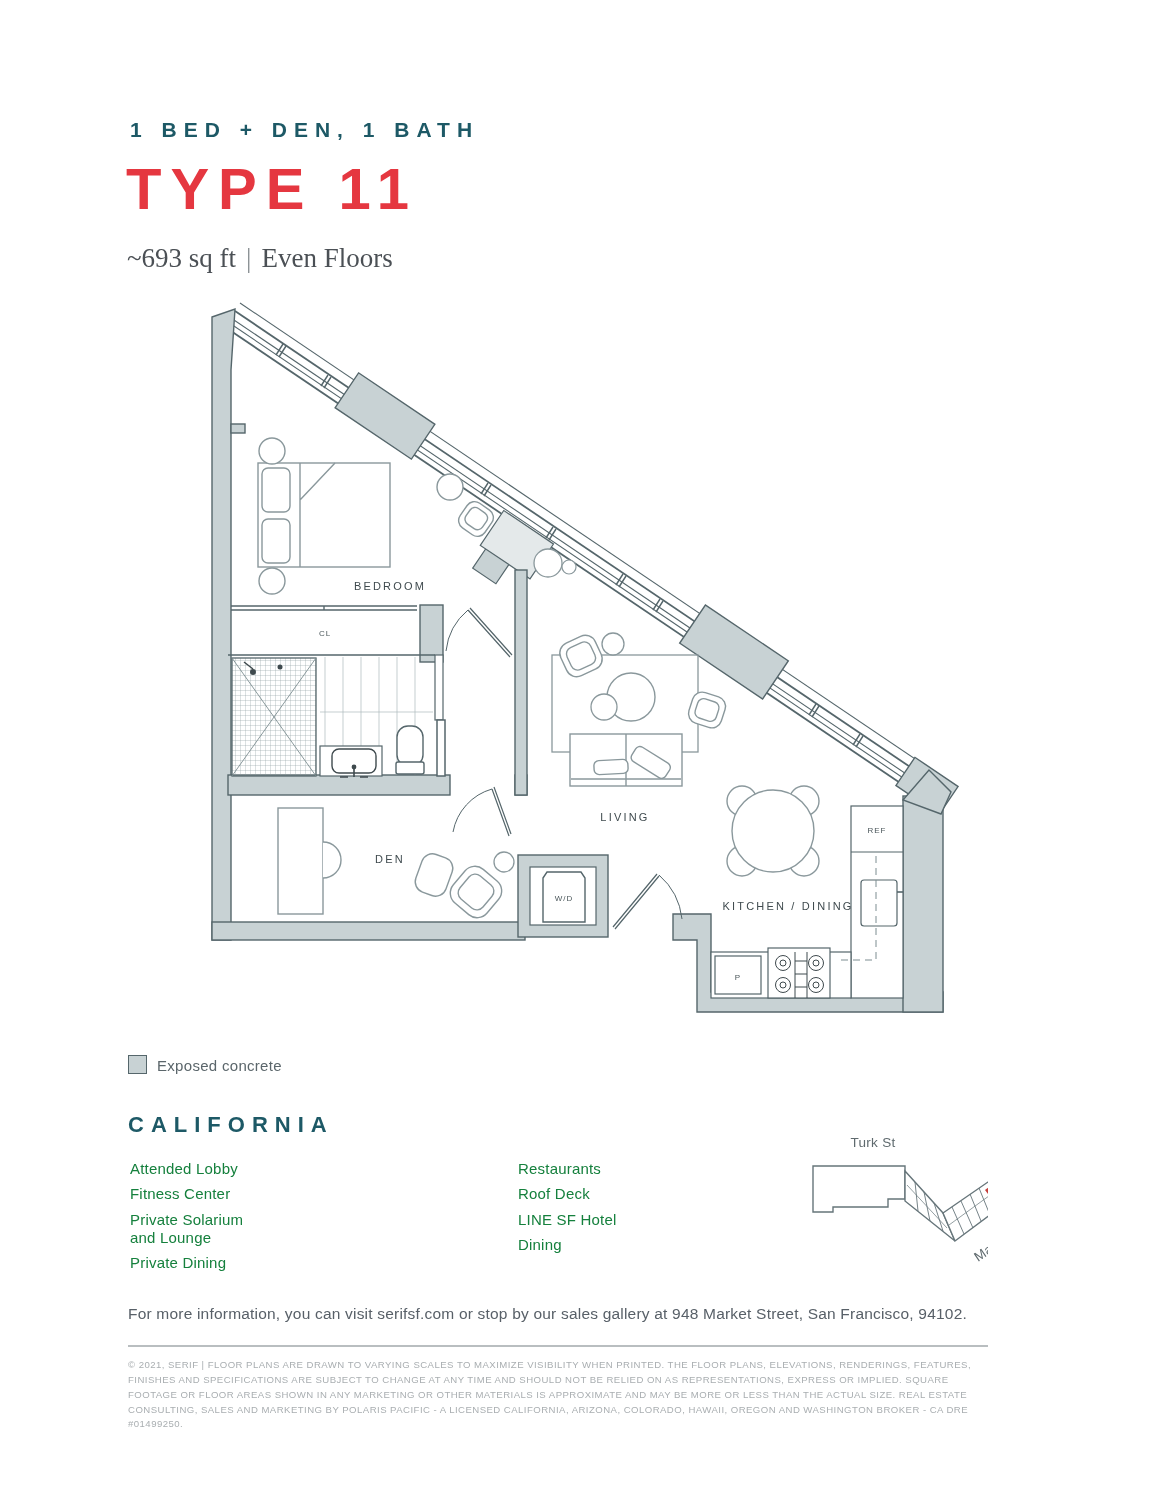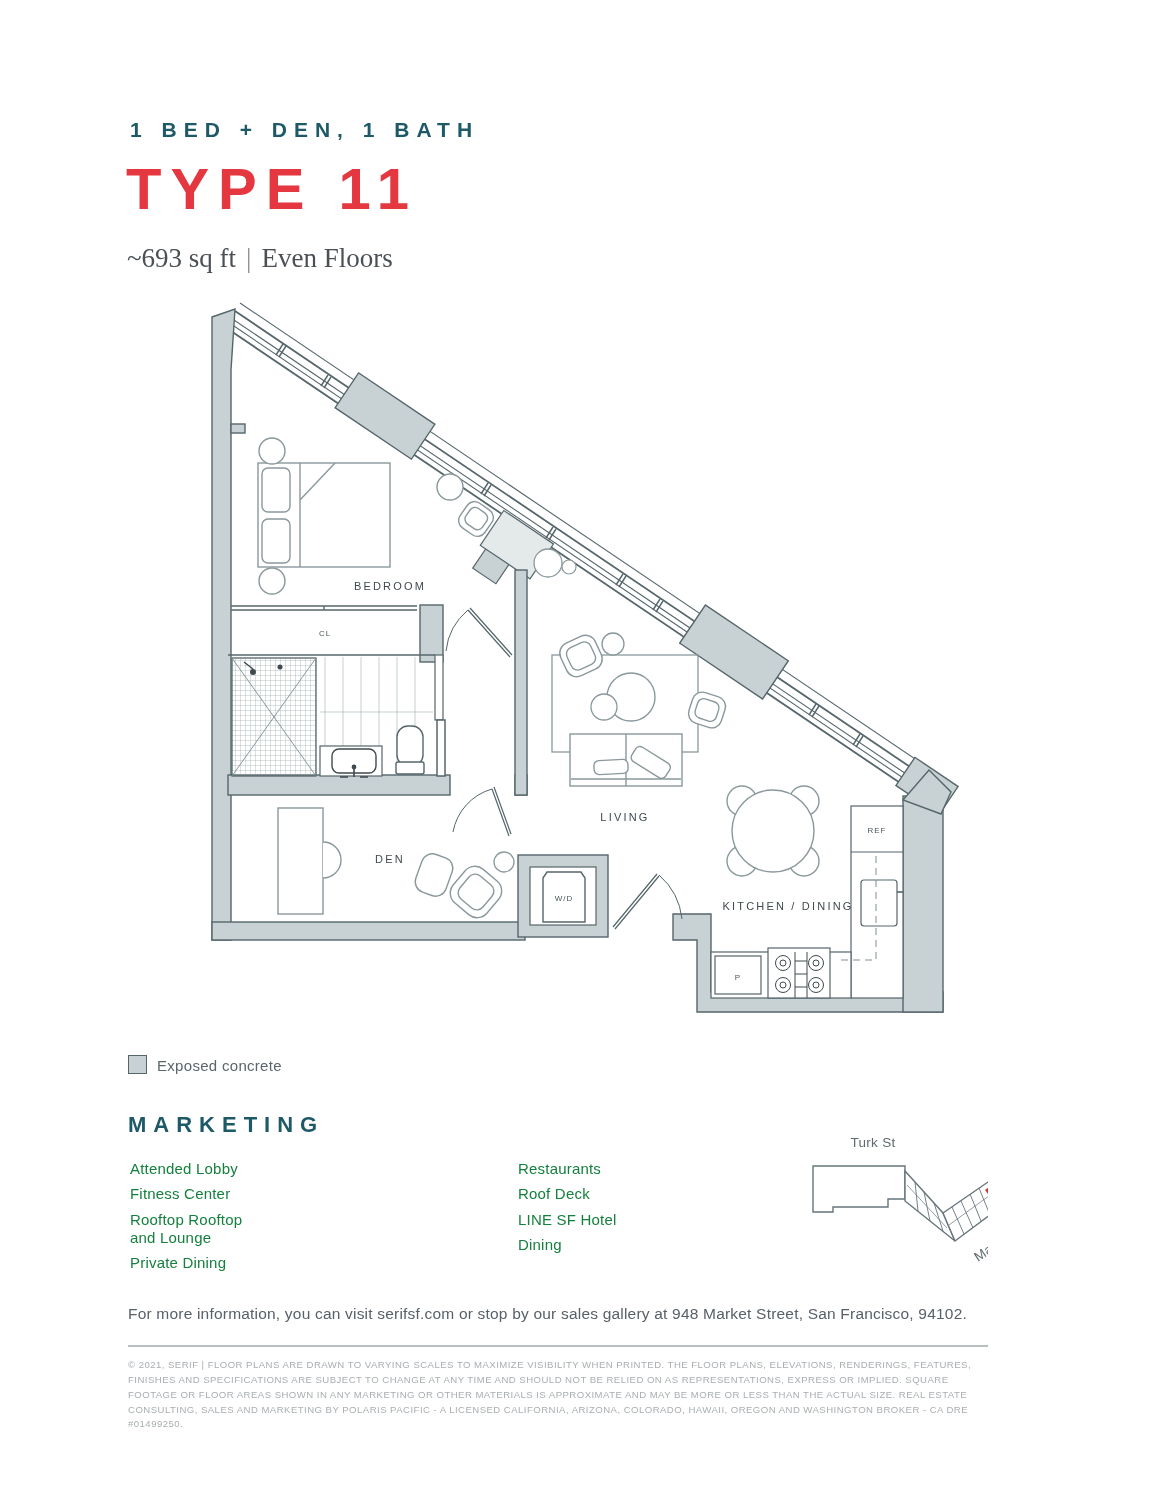--- a/index.html
+++ b/index.html
@@ -242,25 +242,25 @@
     <text x="379" y="601" text-anchor="middle" class="small-label">W/D</text>
     <text x="692" y="533" text-anchor="middle" class="small-label">REF</text>
     <text x="553" y="680" text-anchor="middle" class="small-label">P</text>
   </svg>
 
   <div class="abs legend">
     <div class="swatch"></div>
     <div class="lbl">Exposed concrete</div>
   </div>
 
-  <div class="abs amen-head">MARKETING</div>
+  <div class="abs amen-head">CALIFORNIA</div>
   <div class="abs amen-col col1">
     <div class="item">Attended Lobby</div>
     <div class="item">Fitness Center</div>
-    <div class="item">Rooftop Rooftop
+    <div class="item">Private Solarium
 and Lounge</div>
     <div class="item">Private Dining</div>
   </div>
   <div class="abs amen-col col3">
     <div class="item">Restaurants</div>
     <div class="item">Roof Deck</div>
     <div class="item">LINE SF Hotel</div>
     <div class="item">Dining</div>
   </div>
 

